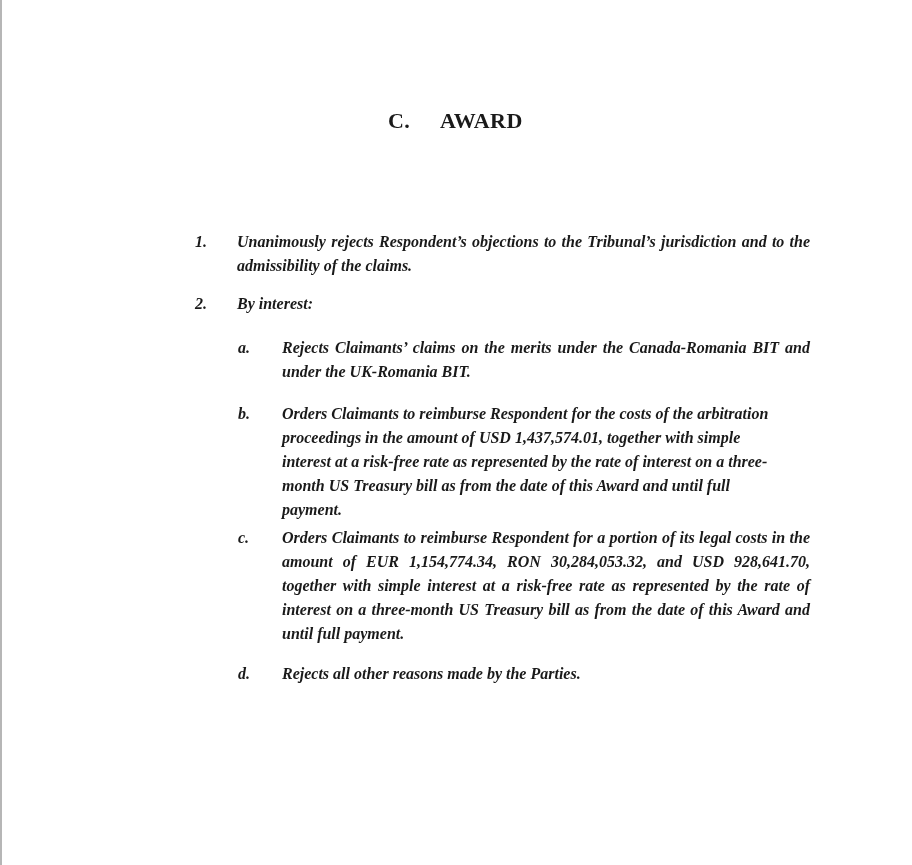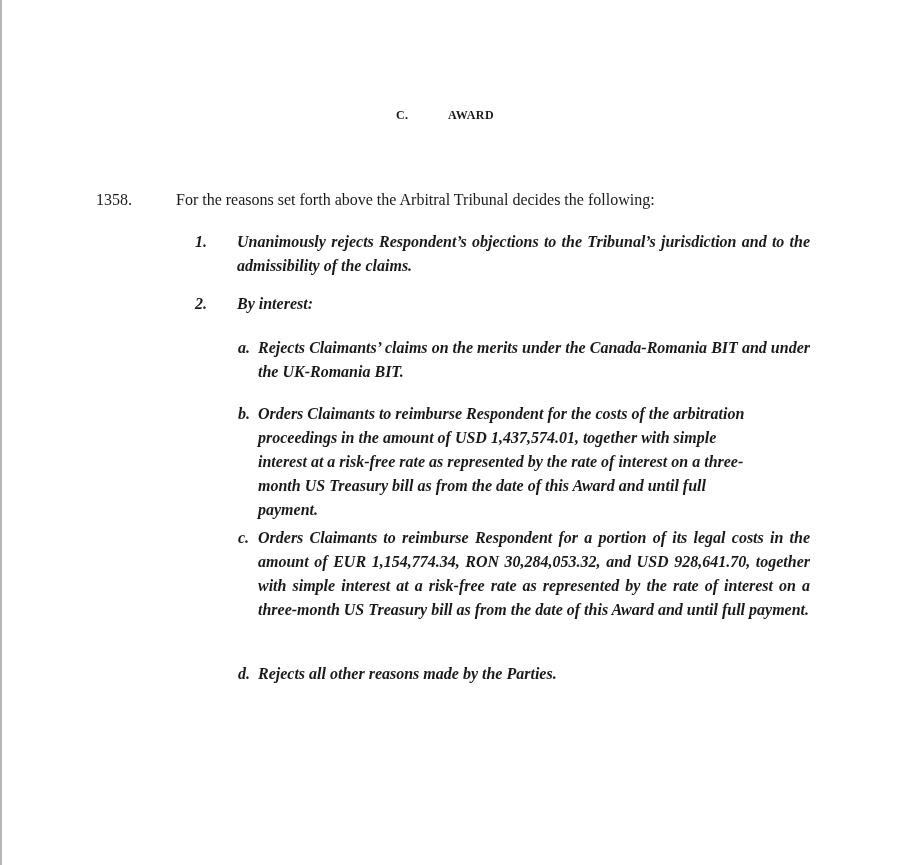--- a/index.html
+++ b/index.html
@@ -20,22 +20,22 @@
     position: absolute;
     left: 0;
     top: 0;
     width: 2px;
     height: 865px;
     background: #b6b6b6;
   }
   .heading {
     position: absolute;
     top: 108px;
-    left: 396px;
-    font-size: 12px;
+    left: 388px;
+    font-size: 22px;
     font-weight: bold;
     letter-spacing: 0.4px;
     white-space: nowrap;
   }
   .heading .letter {
     display: inline-block;
     width: 52px;
   }
   .para {
     position: absolute;
@@ -57,44 +57,41 @@
     font-style: italic;
   }
   .item .marker {
     position: absolute;
     left: 0;
     top: 0;
   }
   .lvl1 { left: 195px; width: 615px; }
   .lvl1 .txt { margin-left: 42px; }
   .lvl2 { left: 238px; width: 572px; }
-  .lvl2 .txt { margin-left: 20px; }
+  .lvl2 .txt { margin-left: 44px; }
   .justify { text-align: justify; }
   #item-1 { top: 230px; }
   #item-2 { top: 292px; }
   #item-a { top: 336px; }
   #item-b { top: 402px; }
   #item-b .txt { width: 490px; }
   #item-c { top: 526px; }
   #item-d { top: 662px; }
 </style>
 </head>
 <body>
 
 <div class="canvas">
 
   <div class="left-edge"></div>
 
   <div class="heading">
     <span class="letter">C.</span><span>AWARD</span>
   </div>
 
-  <div class="para">
-    <span class="num">1358.</span><span>For the reasons set forth above the Arbitral Tribunal decides the following:</span>
-  </div>
 
   <div class="item lvl1" id="item-1">
     <span class="marker">1.</span>
     <div class="txt justify">Unanimously rejects Respondent’s objections to the Tribunal’s jurisdiction and to the admissibility of the claims.</div>
   </div>
 
   <div class="item lvl1" id="item-2">
     <span class="marker">2.</span>
     <div class="txt">By interest:</div>
   </div>

